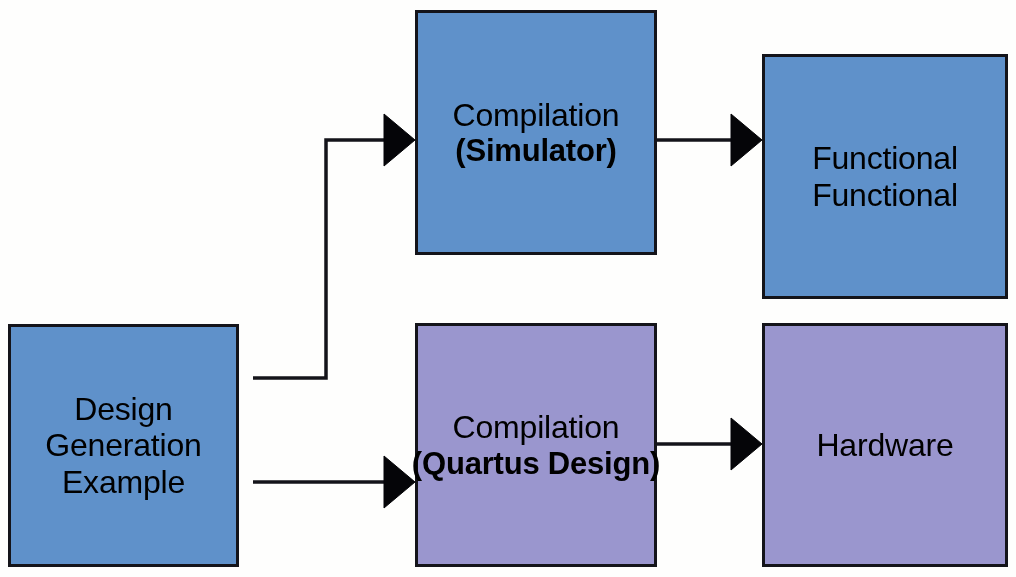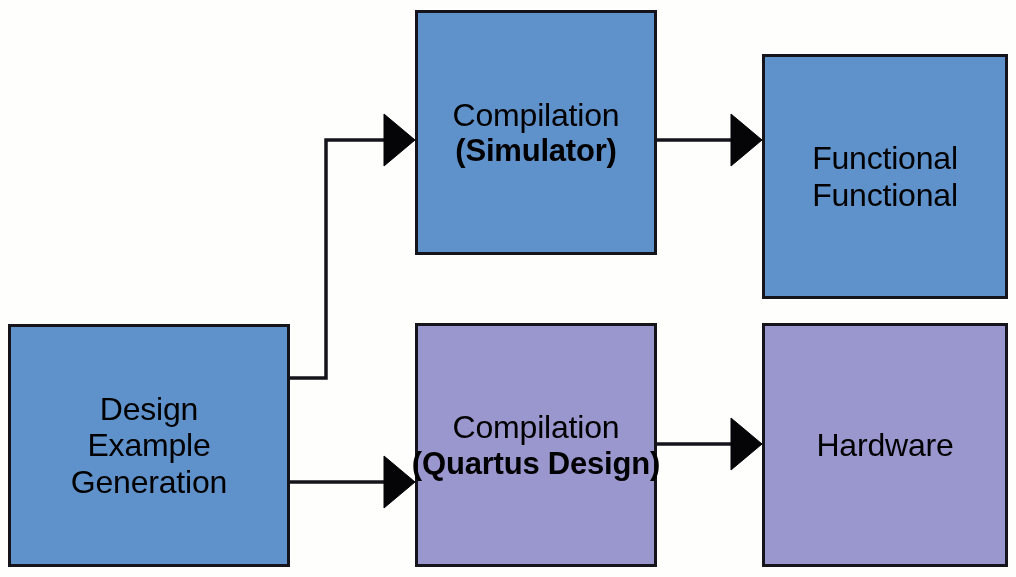--- a/index.html
+++ b/index.html
@@ -71,24 +71,24 @@
       <line x1="657" y1="140" x2="734" y2="140" stroke="#14141a" stroke-width="3.5"></line>
       <polygon points="731,114 731,166 762,140" fill="#050508" stroke="#050508" stroke-width="1"></polygon>
     </g>
 
     <g>
       <line x1="657" y1="444" x2="734" y2="444" stroke="#14141a" stroke-width="3.5"></line>
       <polygon points="731,418 731,470 762,444" fill="#050508" stroke="#050508" stroke-width="1"></polygon>
     </g>
   </svg>
 
-  <div class="node-box fill-blue" id="node-design-example-generation" style="left:8px; top:324px; width:282px; height:243px;">
+  <div class="node-box fill-blue" id="node-design-example-generation" style="left:8px; top:324px; width:231px; height:243px;">
     <span class="node-line">Design</span>
+    <span class="node-line">Generation</span>
     <span class="node-line">Example</span>
-    <span class="node-line">Generation</span>
   </div>
 
   <div class="node-box fill-blue" id="node-compilation-simulator" style="left:415px; top:10px; width:242px; height:245px;">
     <span class="node-line">Compilation</span>
     <span class="node-line sub">(Simulator)</span>
   </div>
 
   <div class="node-box fill-blue" id="node-functional-simulation" style="left:762px; top:10px; width:246px; height:245px;margin-top:44px;">
     <span class="node-line">Functional</span>
     <span class="node-line">Functional</span>

